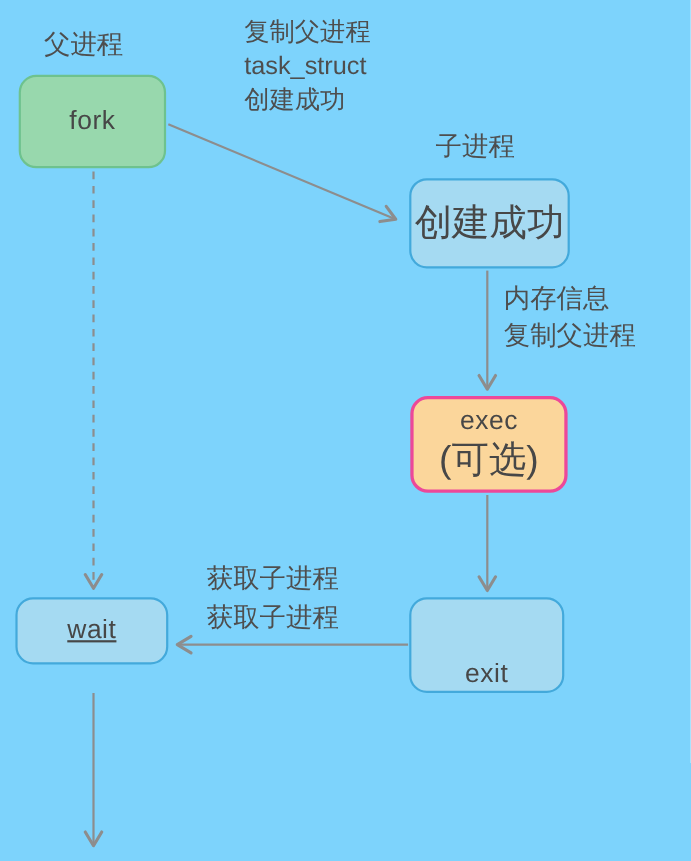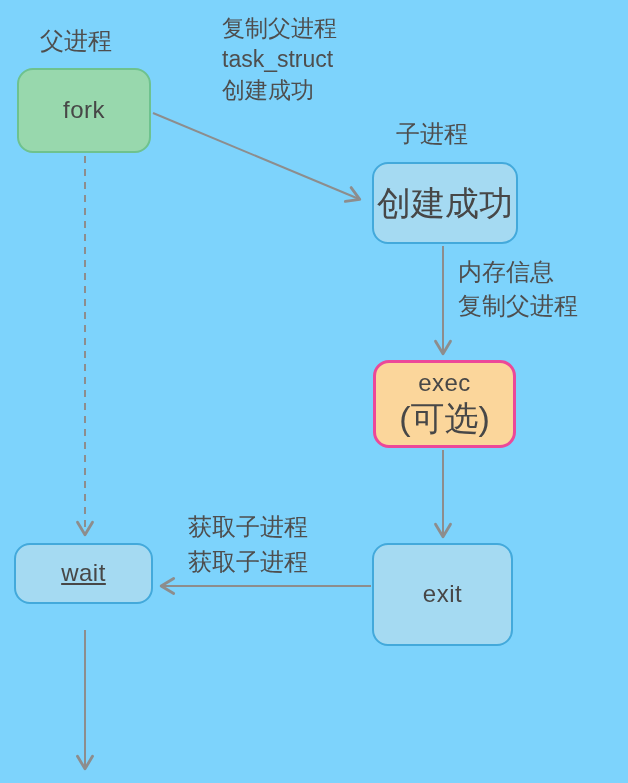--- a/index.html
+++ b/index.html
@@ -50,21 +50,21 @@
     background: #a5daf2;
     border: 2.5px solid #43a9db;
   }
   .node.orange {
     background: #fbd69b;
     border: 3px solid #ec4899;
   }
   .node-fork  { left: 17px;  top: 68px;  width: 134px; height: 85px; }
   .node-created { left: 372px; top: 162px; width: 146px; height: 82px; }
   .node-exec  { left: 373px; top: 360px; width: 143px; height: 88px; }
-  .node-exit  { left: 372px; top: 543px; width: 141px; height: 103px; }
+  .node-exit  { left: 372px; top: 543px; width: 141px; height: 87px; justify-content: flex-end; }
   .node-wait  { left: 14px;  top: 543px; width: 139px; height: 61px; text-decoration: underline; }
   .anno {
     position: absolute;
     color: #4e4e4e;
     font-size: 24px;
     line-height: 32px;
     white-space: nowrap;
   }
   .anno-parent { left: 40px;  top: 25px; }
   .anno-child  { left: 396px; top: 118px; }

